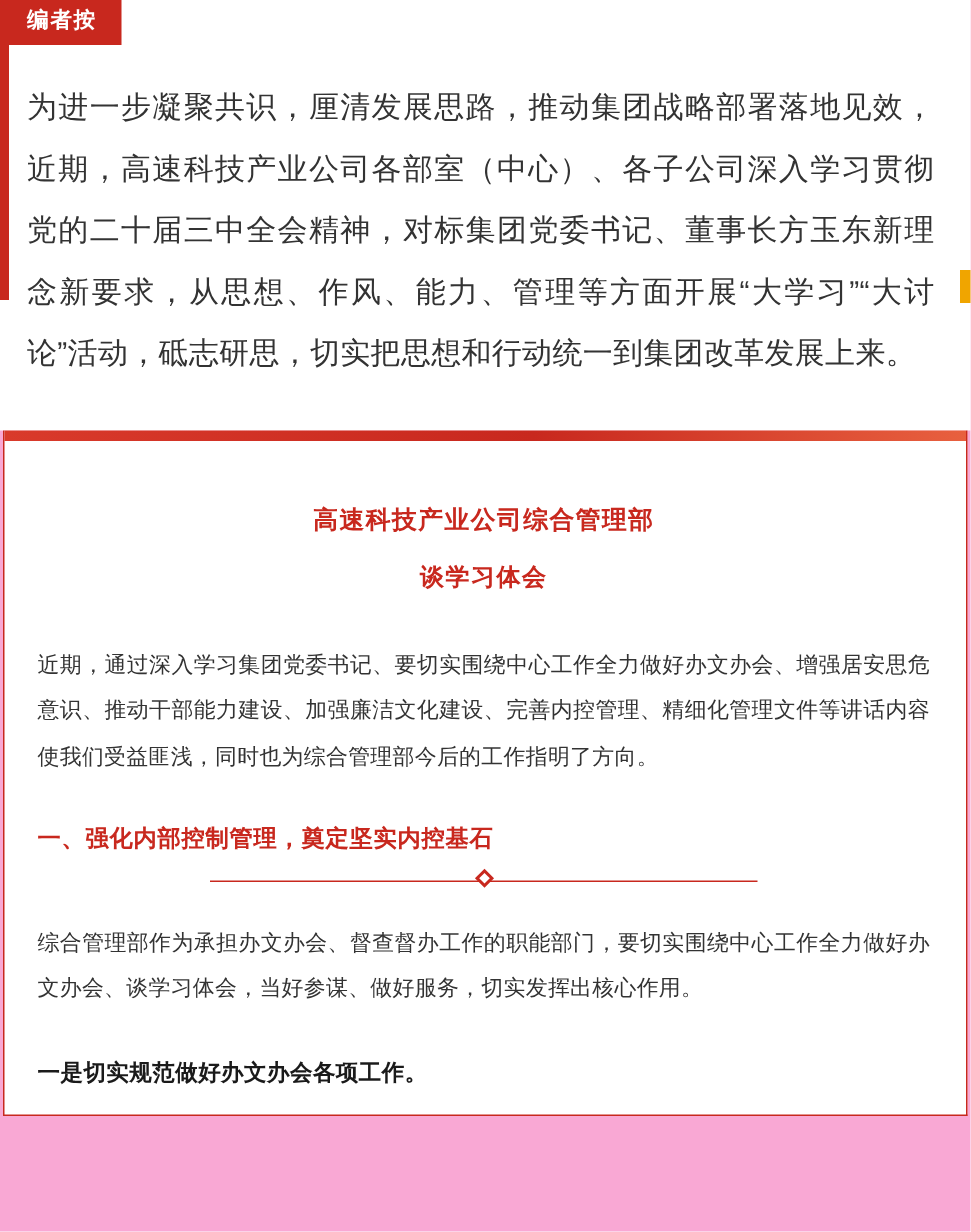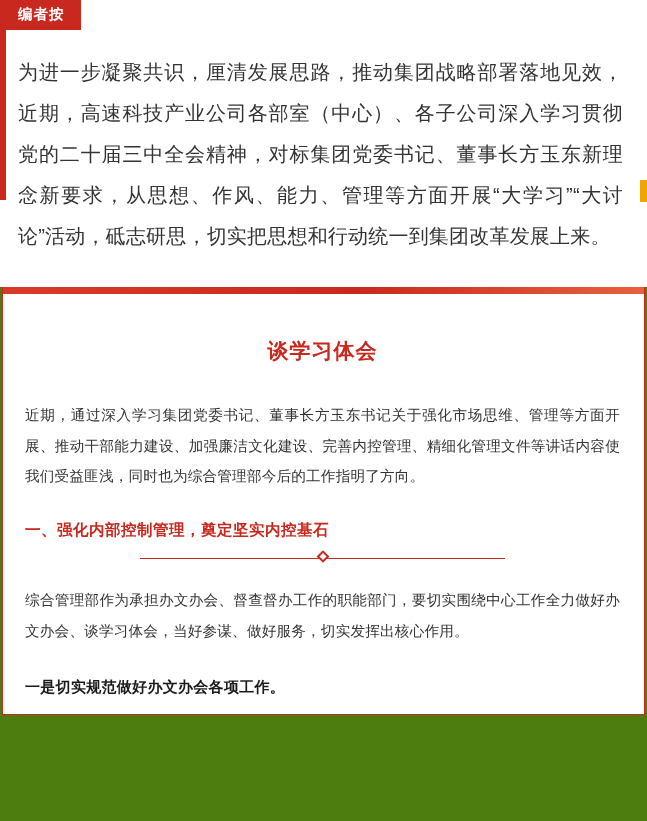--- a/index.html
+++ b/index.html
@@ -11,21 +11,21 @@
     height: 821px;
     background: #ffffff;
     font-family: "Liberation Sans", "DejaVu Sans", sans-serif;
     color: #2b2b2b;
     overflow: hidden;
   }
   .page {
     position: relative;
     width: 647px;
     height: 821px;
-    background: #4d7c0f;
+    background: #f9a8d4;
   }
 
   
   .editor-block {
     position: relative;
     margin: 0;
     padding: 0 0 30px 0;
     background: #ffffff;
   }
   .editor-bar {
@@ -90,21 +90,21 @@
     text-align: center;
     color: #c8281e;
     font-size: 16.5px;
     font-weight: bold;
     line-height: 2.4;
     letter-spacing: 1px;
   }
   .doc-subtitle {
     text-align: center;
     color: #c8281e;
-    font-size: 21px;
+    font-size: 16px;
     font-weight: bold;
     line-height: 2.2;
     letter-spacing: 1px;
     margin-bottom: 26px;
   }
   .para {
     font-size: 14.6px;
     line-height: 2.1;
     color: #333333;
     text-align: justify;
@@ -170,23 +170,24 @@
     <div class="editor-tag-wrap">
       <span class="editor-tag">编者按</span>
     </div>
     <div class="editor-body">为进一步凝聚共识，厘清发展思路，推动集团战略部署落地见效，近期，高速科技产业公司各部室（中心）、各子公司深入学习贯彻党的二十届三中全会精神，对标集团党委书记、董事长方玉东新理念新要求，从思想、作风、能力、管理等方面开展“大学习”“大讨论”活动，砥志研思，切实把思想和行动统一到集团改革发展上来。</div>
     <div class="editor-accent"></div>
   </div>
 
   <div class="card">
     <div class="card-top"></div>
     <div class="card-inner">
+      <div class="doc-title">高速科技产业公司综合管理部</div>
       <div class="doc-subtitle">谈学习体会</div>
 
-      <p class="para">近期，通过深入学习集团党委书记、董事长方玉东书记关于强化市场思维、管理等方面开展、推动干部能力建设、加强廉洁文化建设、完善内控管理、精细化管理文件等讲话内容使我们受益匪浅，同时也为综合管理部今后的工作指明了方向。</p>
+      <p class="para">近期，通过深入学习集团党委书记、要切实围绕中心工作全力做好办文办会、增强居安思危意识、推动干部能力建设、加强廉洁文化建设、完善内控管理、精细化管理文件等讲话内容使我们受益匪浅，同时也为综合管理部今后的工作指明了方向。</p>
 
       <div class="section-head">一、强化内部控制管理，奠定坚实内控基石</div>
       <div class="divider">
         <div class="line"></div>
         <div class="gem"></div>
       </div>
 
       <p class="para">综合管理部作为承担办文办会、督查督办工作的职能部门，要切实围绕中心工作全力做好办文办会、谈学习体会，当好参谋、做好服务，切实发挥出核心作用。</p>
 
       <div class="sub-head">一是切实规范做好办文办会各项工作。</div>

